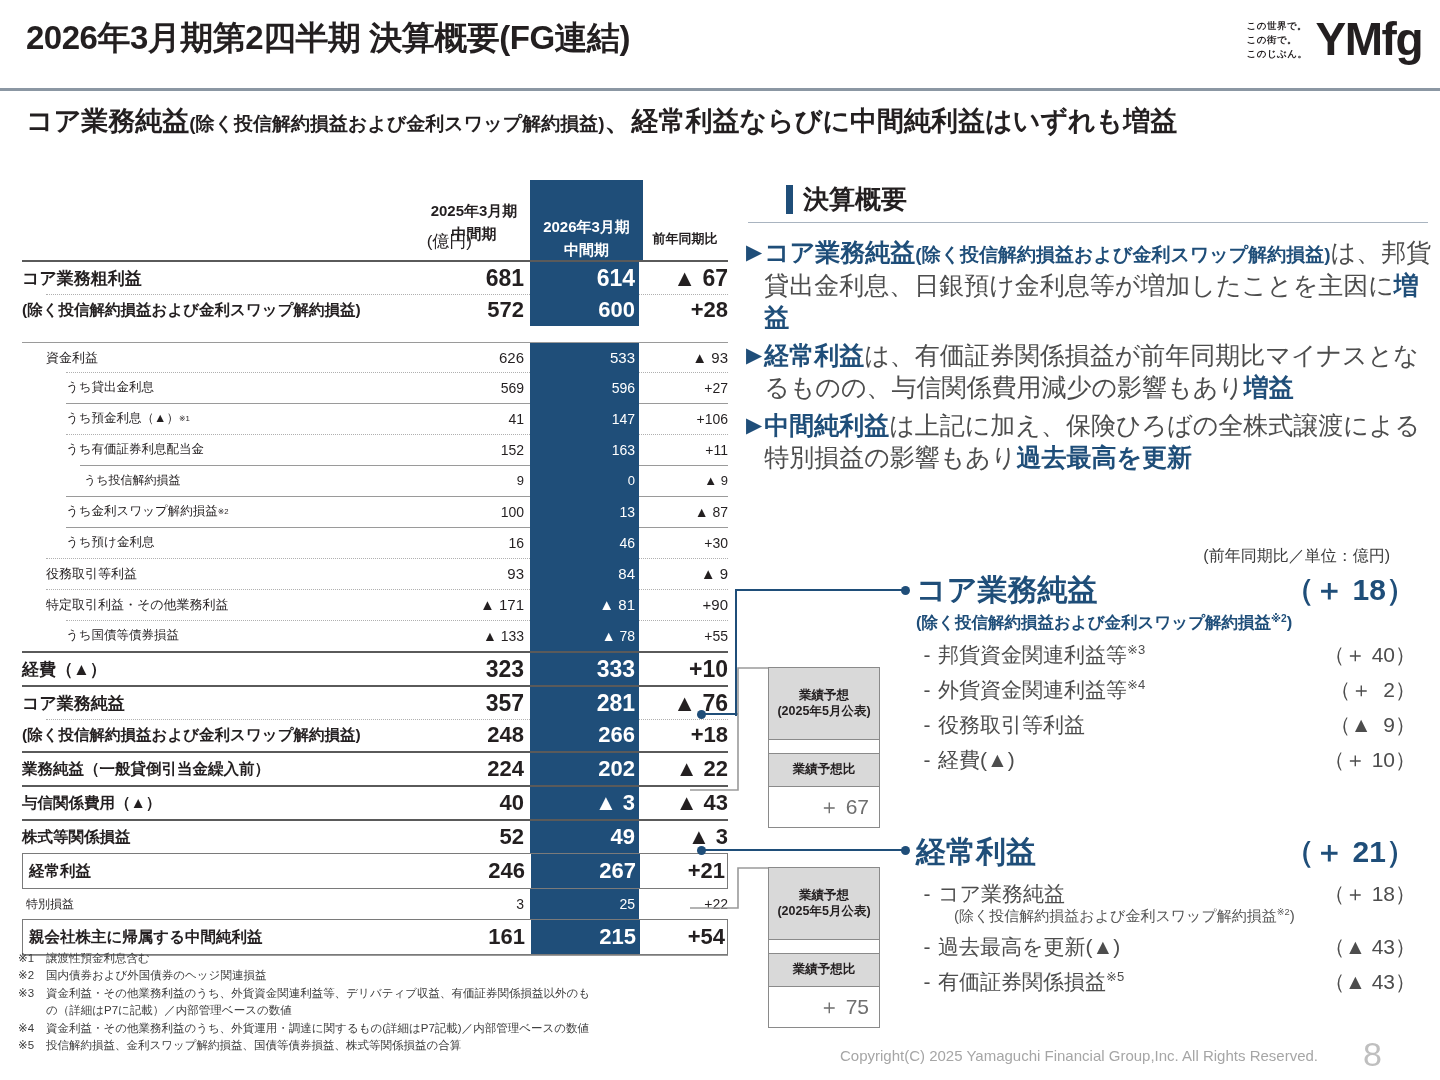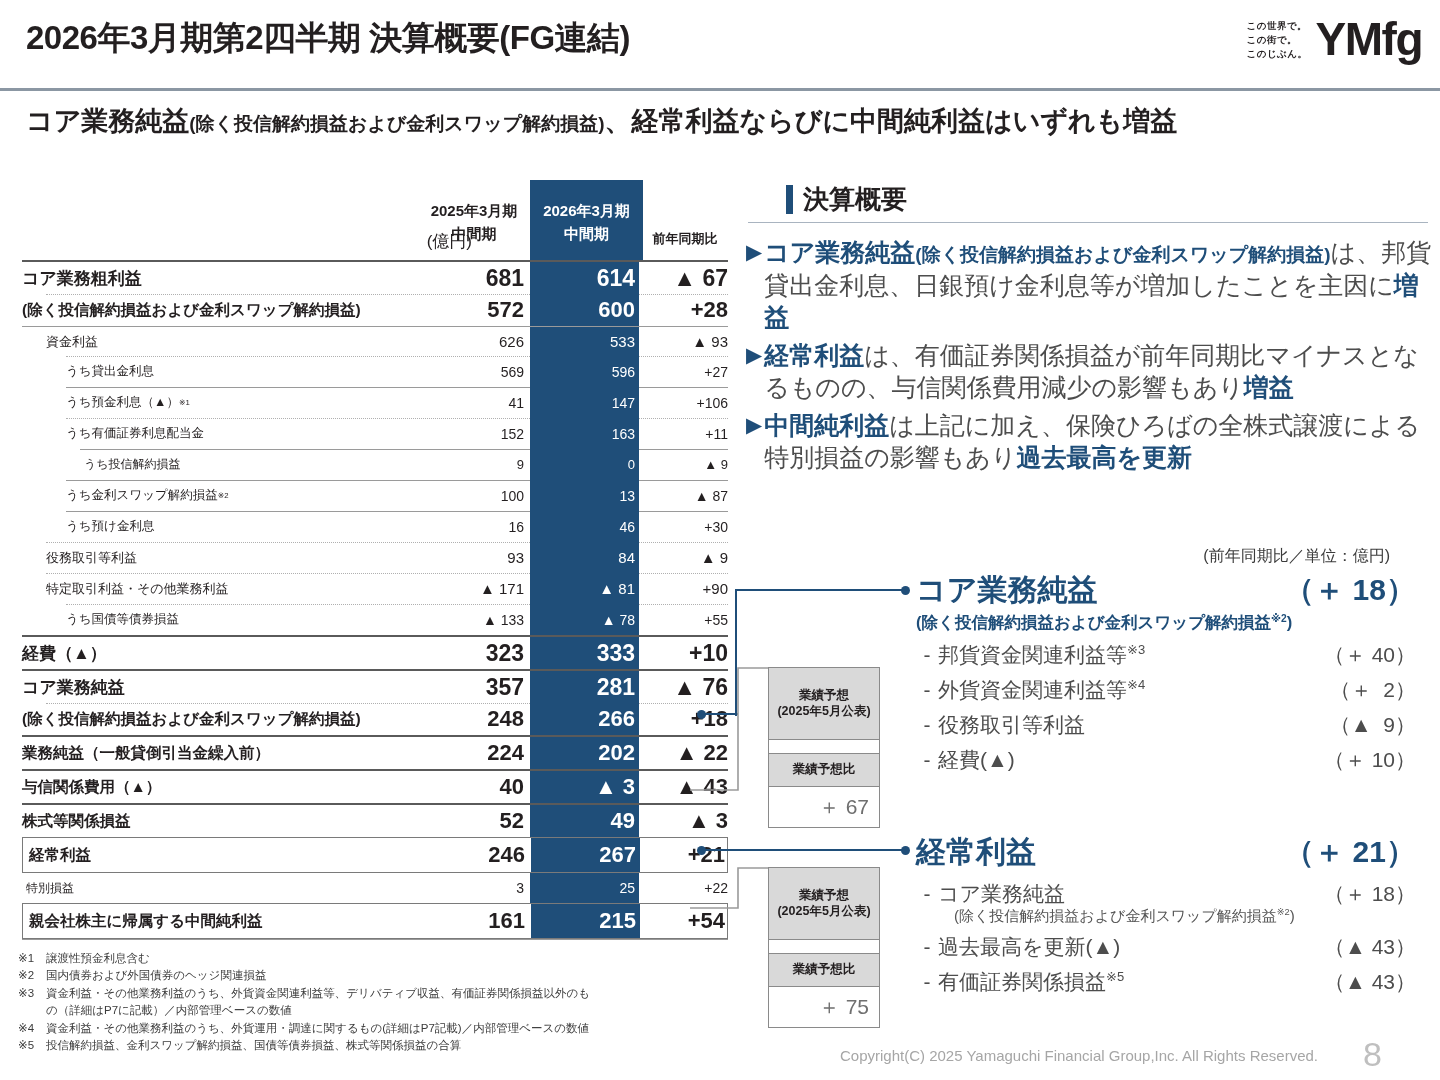--- a/index.html
+++ b/index.html
@@ -32,21 +32,21 @@
     font-size:27px;font-weight:bold;color:#231f20;white-space:nowrap;
   }
   .subtitle .sm{font-size:19px;}
 
   
   .tbl{position:absolute;left:22px;top:180px;width:706px;}
   .thead{position:relative;height:80px;}
   .blue-col{position:absolute;left:508px;top:0;width:113px;background:#1f4e79;}
   .th-unit{position:absolute;left:330px;top:50px;width:120px;text-align:right;font-size:17px;}
   .th-a{position:absolute;left:398px;top:20px;width:108px;text-align:center;font-size:15px;font-weight:bold;line-height:1.5;}
-  .th-b{position:absolute;left:510px;top:20px;width:109px;text-align:center;font-size:15px;font-weight:bold;line-height:1.5;color:#ffffff;}
+  .th-b{position:absolute;left:510px;top:36px;width:109px;text-align:center;font-size:15px;font-weight:bold;line-height:1.5;color:#ffffff;}
   .th-c{position:absolute;left:623px;top:50px;width:80px;text-align:center;font-size:13px;font-weight:bold;}
 
   .row{position:relative;height:32px;display:flex;align-items:center;}
   .row .lbl{position:absolute;left:0;top:0;height:100%;display:flex;align-items:center;}
   .row .c1{position:absolute;left:398px;top:0;width:104px;height:100%;display:flex;align-items:center;justify-content:flex-end;}
   .row .c2{position:absolute;left:508px;top:0;width:109px;height:100%;display:flex;align-items:center;justify-content:flex-end;
            background:#1f4e79;color:#ffffff;padding-right:4px;box-sizing:border-box;}
   .row .c3{position:absolute;left:623px;top:0;width:83px;height:100%;display:flex;align-items:center;justify-content:flex-end;}
 
   
@@ -160,21 +160,21 @@
     </div>
 
     <div class="row lv0s">
       <div class="ind-dot"></div>
       <div class="lbl">(除く投信解約損益および金利スワップ解約損益)</div>
       <div class="c1">572</div>
       <div class="c2">600</div>
       <div class="c3">+28</div>
     </div>
 
-    <div class="row lv1 bt-thin" style="height:29px;">
+    <div class="row lv1 bt-thin" style="height:29px;margin-top:16px;">
       <div class="lbl">資金利益</div>
       <div class="c1">626</div>
       <div class="c2">533</div>
       <div class="c3">▲ 93</div>
     </div>
 
     <div class="row lv2" style="height:31px;">
       <div class="ind-dot2"></div>
       <div class="lbl">うち貸出金利息</div>
       <div class="c1">569</div>

